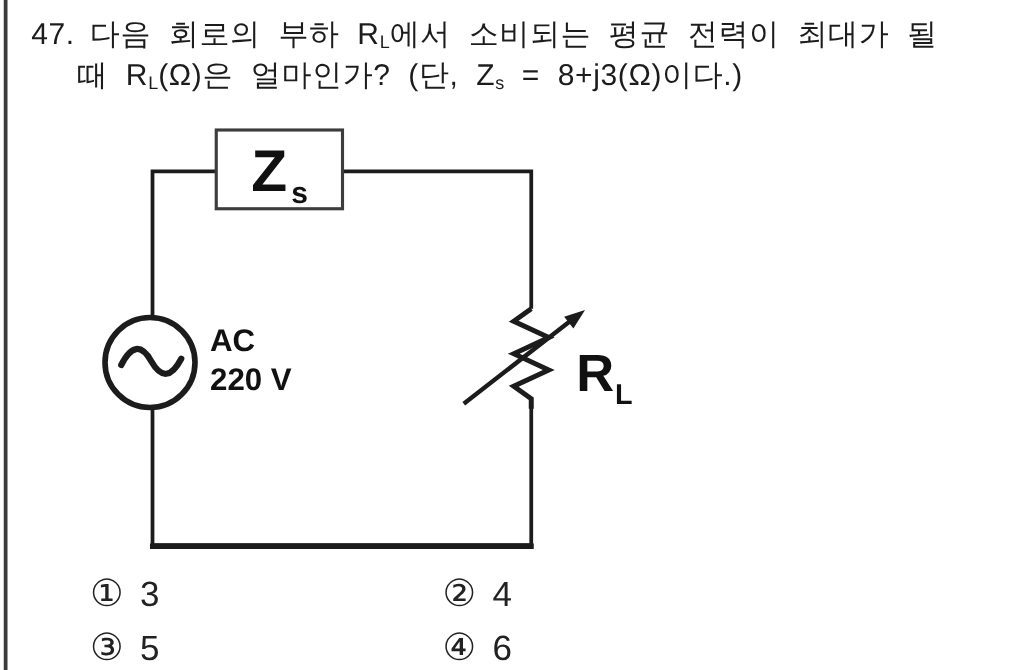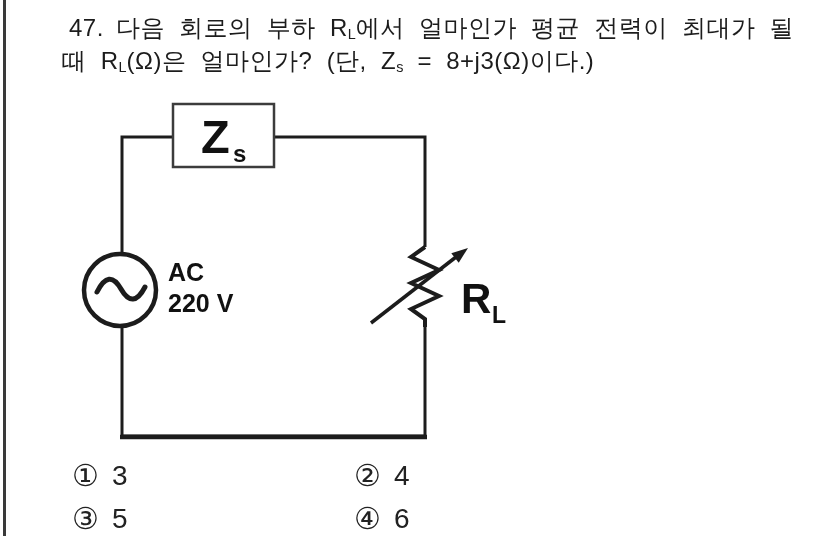--- a/index.html
+++ b/index.html
@@ -28,21 +28,21 @@
     position: absolute;
     font-size: 24px;
     line-height: 30px;
     letter-spacing: 0.5px;
     word-spacing: 7px;
     white-space: nowrap;
     color: #1c1c1c;
   }
   .q-line1 { left: 25px; top: 13px; }
   .q-line2 { left: 62px; top: 46px; }
-  .q-number { margin-right: 12px; margin-left: 44px; }
+  .q-number { margin-right: 12px; }
   .sub {
     font-size: 0.60em;
     vertical-align: -0.22em;
     letter-spacing: 0;
   }
   .circuit-svg {
     position: absolute;
     left: 0;
     top: 0;
     width: 826px;
@@ -76,21 +76,21 @@
   .svg-text { fill: #111111; font-family: "Liberation Sans", sans-serif; font-weight: bold; }
 </style>
 </head>
 <body>
 
 <div class="page">
 
   <div class="left-border"></div>
 
   <div class="q-line q-line1">
-    <span class="q-number">47.</span><span>다음 회로의 부하 R</span><span class="sub">L</span><span>에서 얼마인가 평균 전력이 최대가 될</span>
+    <span class="q-number">47.</span><span>다음 회로의 부하 R</span><span class="sub">L</span><span>에서 소비되는 평균 전력이 최대가 될</span>
   </div>
   <div class="q-line q-line2">
     <span>때 R</span><span class="sub">L</span><span>(Ω)은 얼마인가? (단, Z</span><span class="sub">s</span><span> = 8+j3(Ω)이다.)</span>
   </div>
 
   <svg class="circuit-svg" viewBox="0 0 826 536">
 
     <path class="svg-wire" d="M122,254 L122,137 L425,137 L425,247" stroke-width="3"></path>
 
     <path class="svg-wire" d="M122,327 L122,436 L425,436 L425,326" stroke-width="3"></path>

